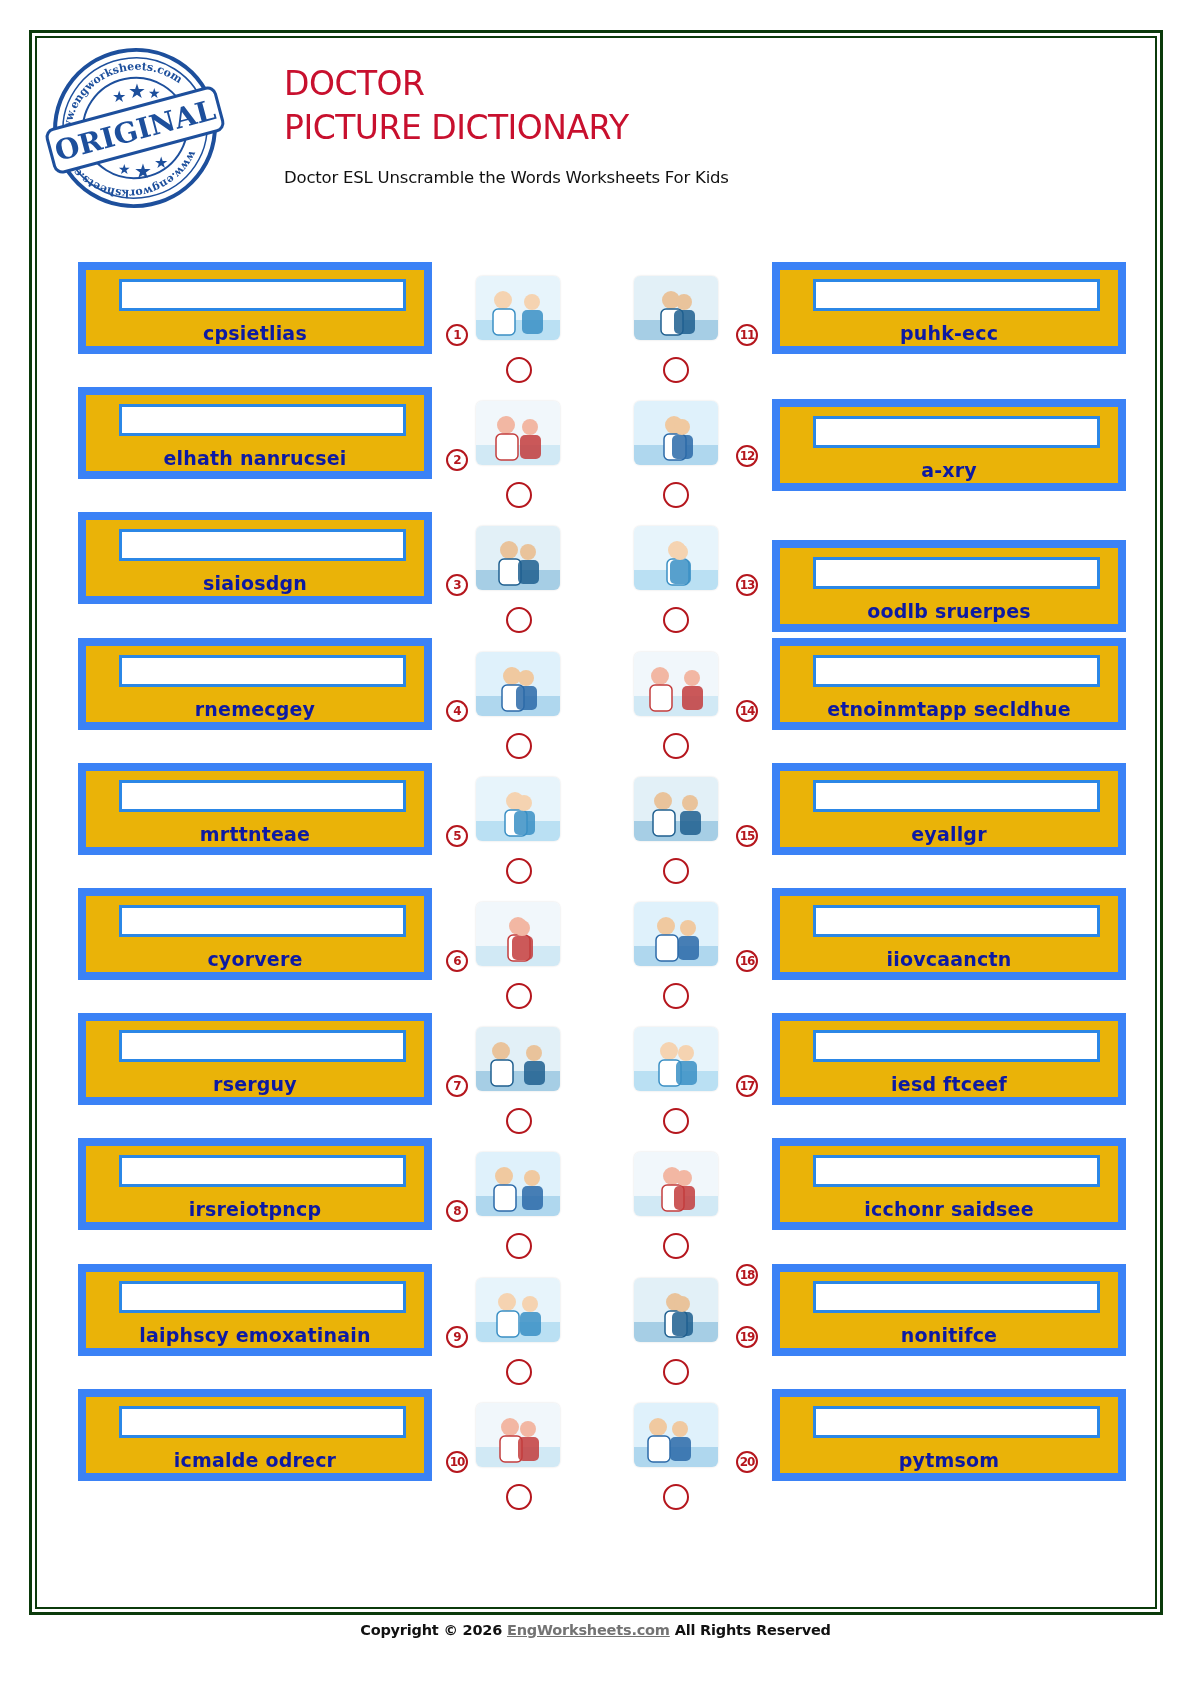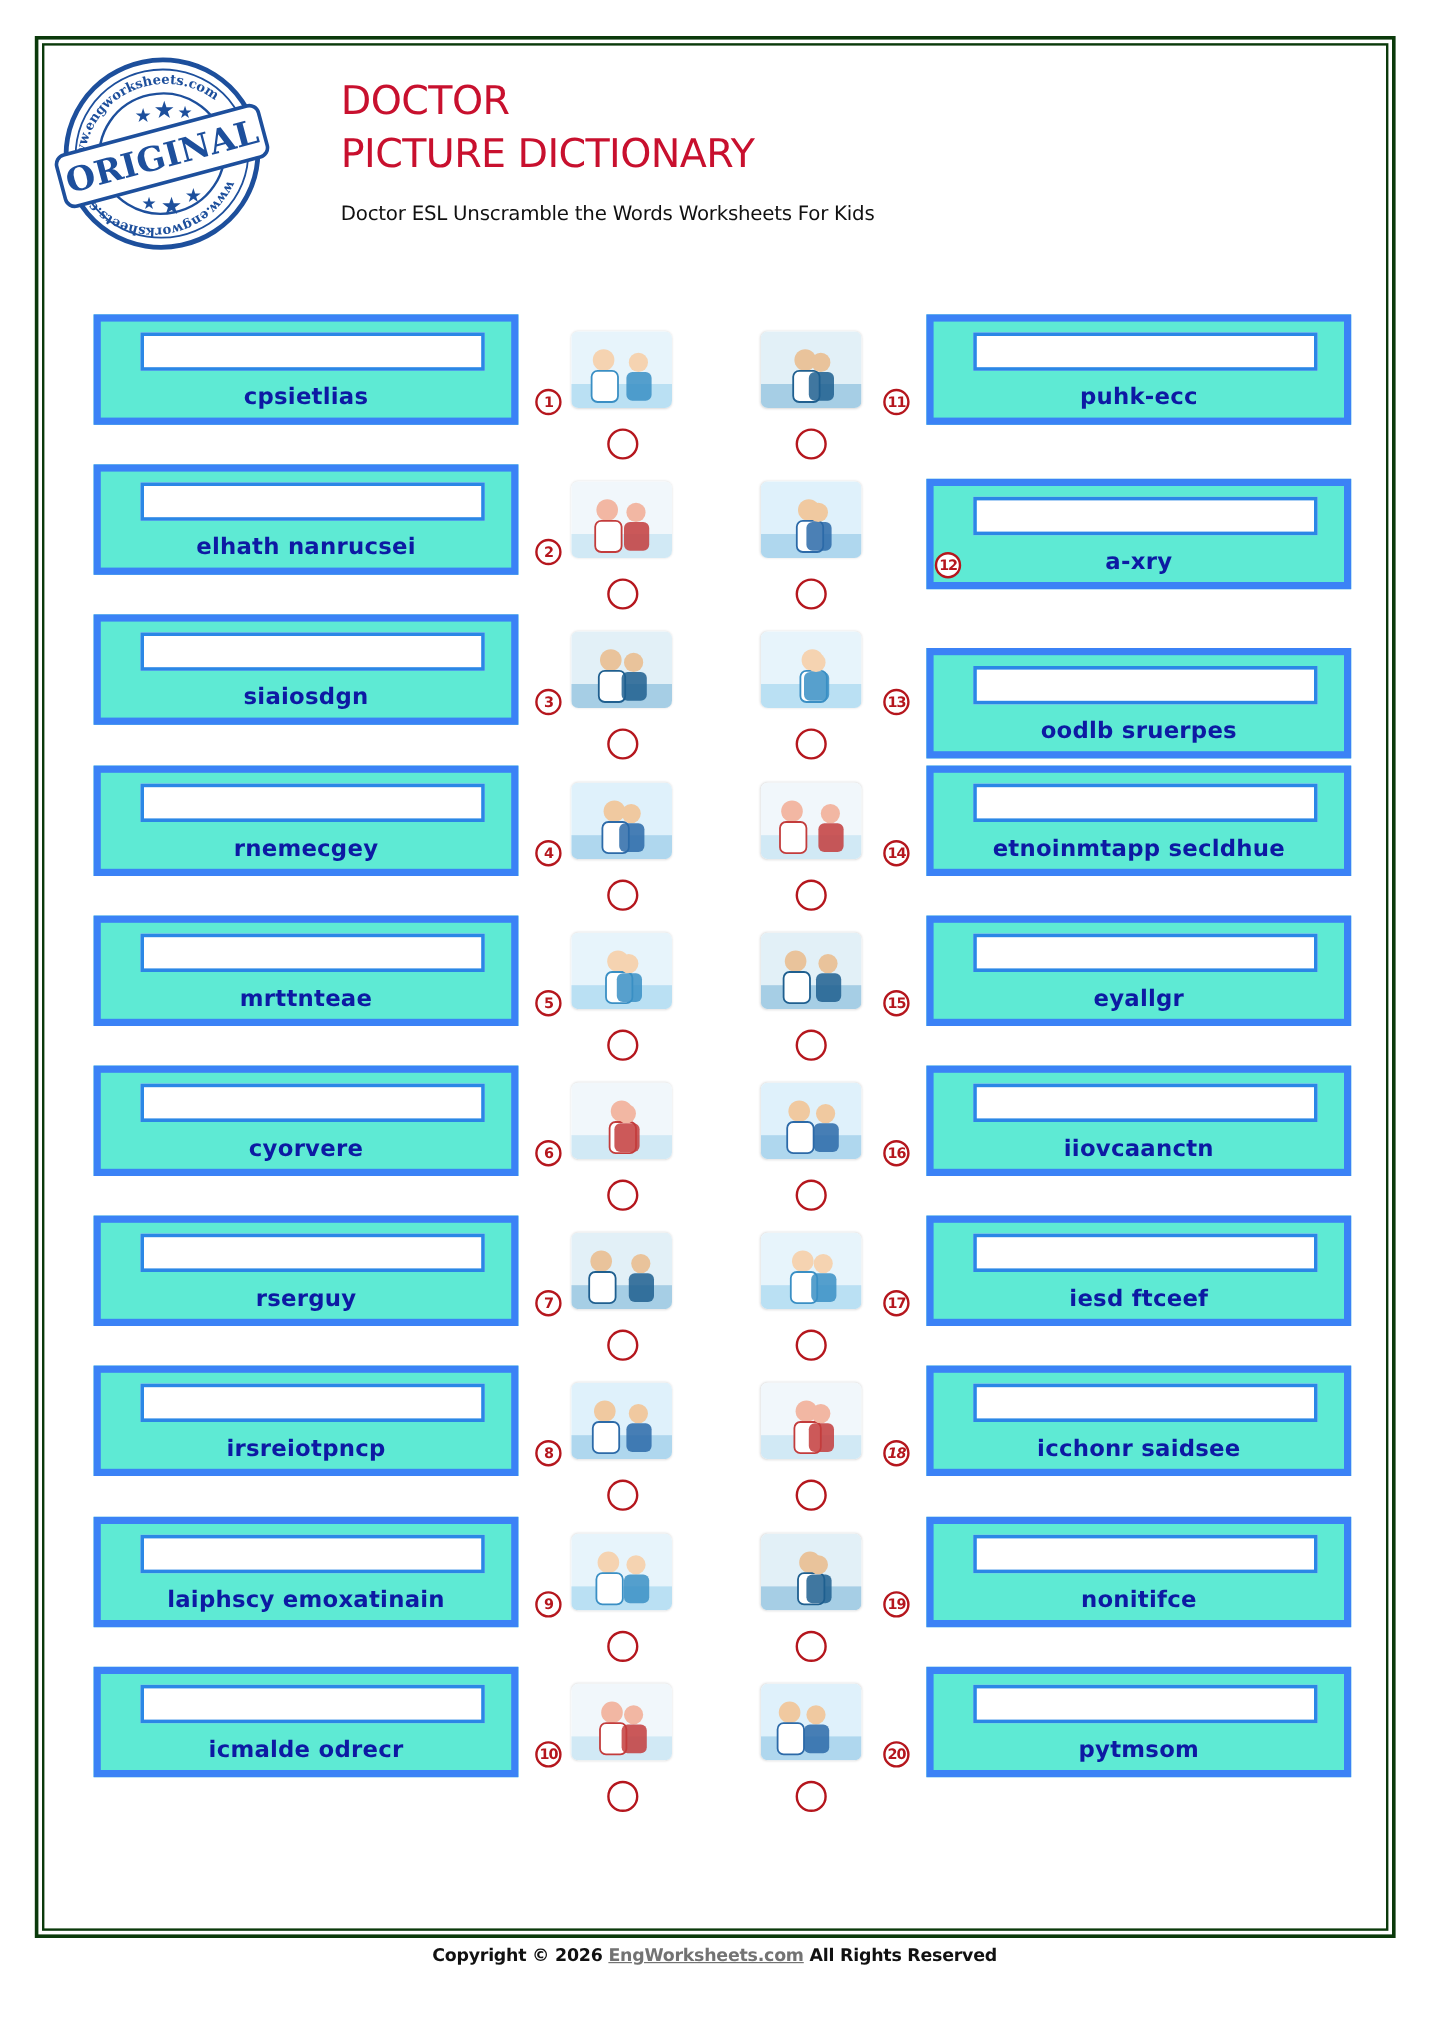--- a/index.html
+++ b/index.html
@@ -5,21 +5,21 @@
   html, body { margin: 0; padding: 0; background: #ffffff; }
   body { width: 1191px; height: 1684px; position: relative; overflow: hidden; font-family: "DejaVu Sans", sans-serif; }
   .frame-outer { position: absolute; left: 29px; top: 30px; width: 1134px; height: 1585px; border: 3px solid #0b3a0b; box-sizing: border-box; }
   .frame-inner { position: absolute; left: 35px; top: 36px; width: 1122px; height: 1573px; border: 2px solid #0b3a0b; box-sizing: border-box; }
 
   .stamp { position: absolute; left: 40px; top: 40px; width: 190px; height: 175px; }
   .title { position: absolute; left: 284px; color: #c8102e; font-family: "DejaVu Sans", sans-serif; font-size: 33px; letter-spacing: -0.5px; line-height: 40px; font-weight: normal; }
   .title.l1 { top: 64px; }
   .title.l2 { top: 108px; }
   .subtitle { position: absolute; left: 284px; top: 168px; font-size: 16.5px; color: #111; letter-spacing: -0.2px; }
-  .box { position: absolute; width: 354px; height: 92px; border: 6px solid #3b82f6; box-sizing: border-box; background: #5eead4; }
+  .box { position: absolute; width: 354px; height: 92px; border: 8px solid #3b82f6; box-sizing: border-box; background: #eab308; }
   .answer-field { position: absolute; left: 33px; top: 9px; width: 287px; height: 32px; border: 3px solid #2b87e6; box-sizing: border-box; background: #fff; }
   .scrambled { position: absolute; left: 0; right: 0; top: 52px; text-align: center; color: #0d1aa3; font-size: 19px; font-weight: bold; letter-spacing: 0.2px; }
 
   .thumb { position: absolute; width: 84px; height: 64px; border-radius: 6px; overflow: hidden; box-shadow: 0 0 2px rgba(0,0,0,0.15); }
   .badge { position: absolute; width: 22px; height: 22px; border: 2px solid #b5161d; border-radius: 50%; box-sizing: border-box; color: #b5161d; font-size: 12px; font-weight: bold; text-align: center; line-height: 18px; background: #fff; letter-spacing: -1px; }
   .circle { position: absolute; width: 26px; height: 26px; border: 2px solid #b5161d; border-radius: 50%; box-sizing: border-box; background: #fff; }
   .footer { position: absolute; left: 0; right: 0; top: 1622px; text-align: center; font-size: 14.5px; color: #111; font-weight: bold; letter-spacing: -0.2px; }
   .footer a { color: #737373; text-decoration: underline; }
 </style>
 </head>
@@ -222,21 +222,21 @@
       <div class="scrambled">a-xry</div>
     </div>
     <div class="thumb" style="left: 634px; top: 401px;"><svg width="84" height="64" viewBox="0 0 84 64">
         <rect width="84" height="64" fill="#dff1fb"></rect>
         <rect x="0" y="44" width="84" height="20" fill="#8fc6e6" opacity="0.6"></rect>
         <circle cx="40" cy="24" r="9" fill="#f0c9a0"></circle>
         <rect x="30" y="33" width="22" height="26" rx="5" fill="#ffffff" stroke="#2c6aa8" stroke-width="1.5"></rect>
         <circle cx="48" cy="26" r="8" fill="#f0c9a0"></circle>
         <rect x="38" y="34" width="21" height="24" rx="5" fill="#2c6aa8" opacity="0.85"></rect>
       </svg></div>
-    <div class="badge" style="left: 736px; top: 460px; margin-left: 43px;">12</div>
+    <div class="badge" style="left: 736px; top: 445px;">12</div>
     <div class="circle" style="left: 663px; top: 482px;"></div>
     <div class="box" style="left: 772px; top: 540px;">
       <div class="answer-field"></div>
       <div class="scrambled">oodlb sruerpes</div>
     </div>
     <div class="thumb" style="left: 634px; top: 526px;"><svg width="84" height="64" viewBox="0 0 84 64">
         <rect width="84" height="64" fill="#e7f4fb"></rect>
         <rect x="0" y="44" width="84" height="20" fill="#9dd2ee" opacity="0.6"></rect>
         <circle cx="43" cy="24" r="9" fill="#f5d3b1"></circle>
         <rect x="33" y="33" width="22" height="26" rx="5" fill="#ffffff" stroke="#3a8fc4" stroke-width="1.5"></rect>
@@ -306,21 +306,21 @@
       <div class="scrambled">icchonr saidsee</div>
     </div>
     <div class="thumb" style="left: 634px; top: 1152px;"><svg width="84" height="64" viewBox="0 0 84 64">
         <rect width="84" height="64" fill="#f1f7fb"></rect>
         <rect x="0" y="44" width="84" height="20" fill="#bcdff1" opacity="0.6"></rect>
         <circle cx="38" cy="24" r="9" fill="#f2b7a3"></circle>
         <rect x="28" y="33" width="22" height="26" rx="5" fill="#ffffff" stroke="#c33c3c" stroke-width="1.5"></rect>
         <circle cx="50" cy="26" r="8" fill="#f2b7a3"></circle>
         <rect x="40" y="34" width="21" height="24" rx="5" fill="#c33c3c" opacity="0.85"></rect>
       </svg></div>
-    <div class="badge" style="left: 736px; top: 1200px; font-style: italic;">18</div>
+    <div class="badge" style="left: 736px; top: 1264px;">18</div>
     <div class="circle" style="left: 663px; top: 1233px;"></div>
     <div class="box" style="left: 772px; top: 1264px;">
       <div class="answer-field"></div>
       <div class="scrambled">nonitifce</div>
     </div>
     <div class="thumb" style="left: 634px; top: 1278px;"><svg width="84" height="64" viewBox="0 0 84 64">
         <rect width="84" height="64" fill="#e2f0f7"></rect>
         <rect x="0" y="44" width="84" height="20" fill="#7fb8d8" opacity="0.6"></rect>
         <circle cx="41" cy="24" r="9" fill="#e9c39b"></circle>
         <rect x="31" y="33" width="22" height="26" rx="5" fill="#ffffff" stroke="#1f5f8f" stroke-width="1.5"></rect>

